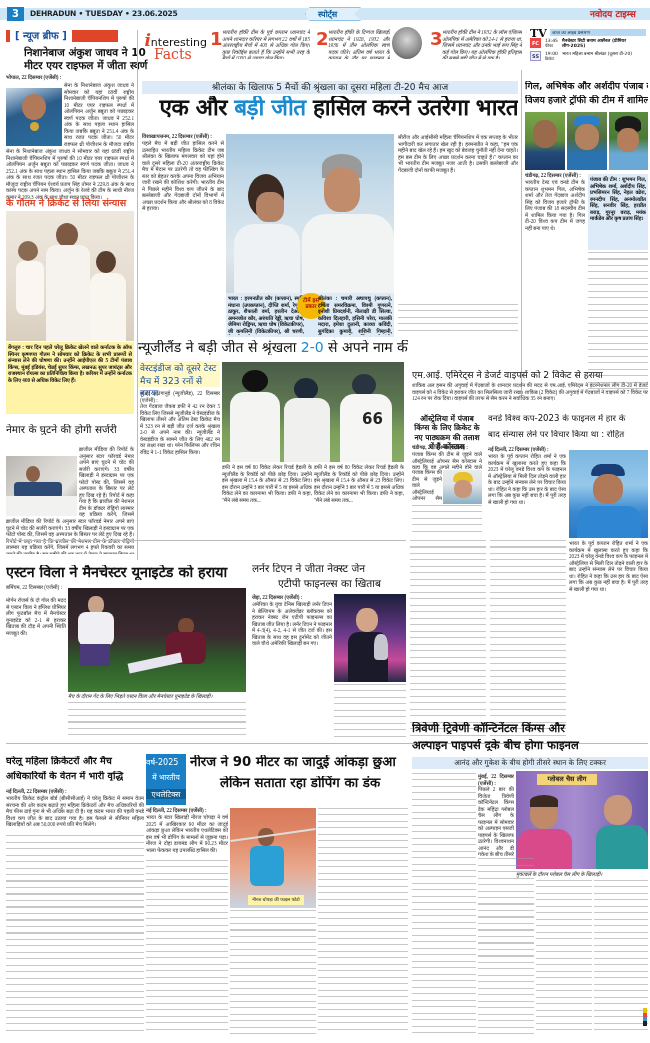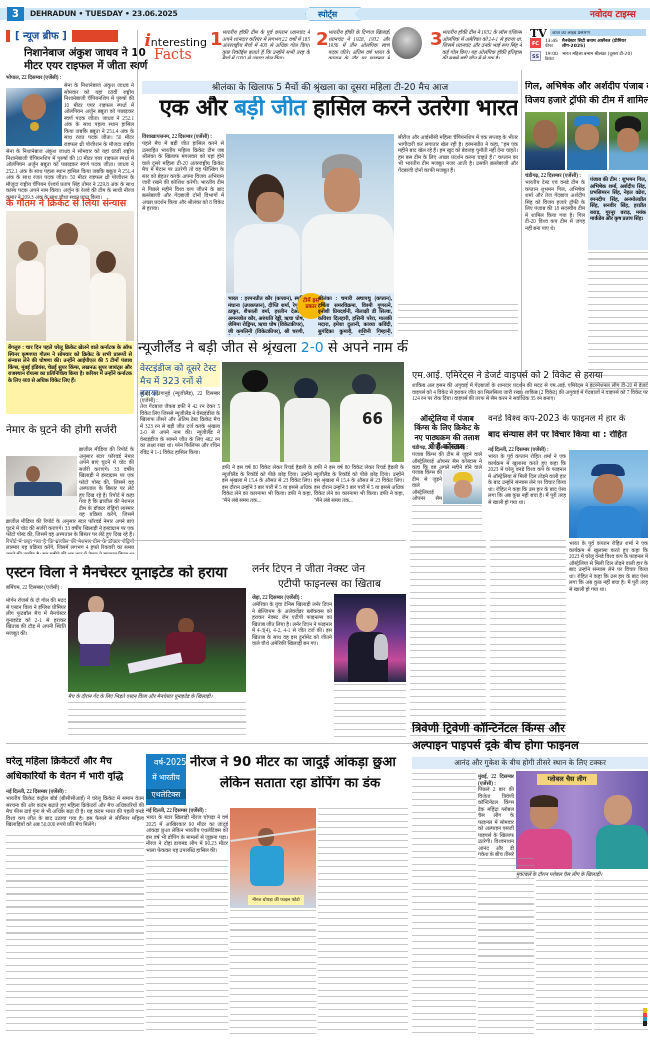--- a/index.html
+++ b/index.html
@@ -162,21 +162,21 @@
 <div class="abs txt" style="left:412px;top:444px;width:70px;height:6.5px;font-weight:bold;">चंडीगढ़, 22 दिसम्बर (एजेंसी) :</div>
 <div class="abs txt" style="left:412px;top:451px;width:70px;height:18px;">पंजाब किंग्स की टीम से जुड़ने वाले ऑस्ट्रेलियाई ओपनर सैम कोंस्टास ने कहा कि वह अगले महीने होने वाले सीजन में किसी भी भूमिका में खेलने के लिए तैयार हैं।</div>
 <div class="abs txt" style="left:412px;top:469px;width:30px;height:32px;">पंजाब किंग्स की टीम से जुड़ने वाले ऑस्ट्रेलियाई ओपनर सैम कोंस्टास ने कहा कि वह अगले महीने होने वाले सीजन में किसी भी भूमिका में खेलने के लिए तैयार हैं।</div>
 <div class="abs photo" style="left:443px;top:470px;width:39px;height:34px;background:linear-gradient(180deg,#e8ecef 0%,#e0e4e8 40%,#8ab0c4 100%);">
   <div style="position:absolute;left:10px;top:2px;width:20px;height:10px;border-radius:8px 8px 2px 2px;background:#e8c22a;"></div>
   <div style="position:absolute;left:11px;top:10px;width:18px;height:18px;border-radius:45%;background:#c9967a;"></div>
 </div>
 <div class="abs txt lines" style="left:412px;top:505px;width:70px;height:32px;"></div>
 
 <div class="abs hl" style="left:488px;top:414px;width:160px;font-size:8.6px;font-weight:normal;">वनडे विश्व कप-2023 के फाइनल में हार के</div>
-<div class="abs hl" style="left:488px;top:430px;width:160px;font-size:8.6px;font-weight:bold;">बाद संन्यास लेने पर विचार किया था : रोहित</div>
+<div class="abs hl" style="left:488px;top:430px;width:160px;font-size:8.6px;font-weight:normal;">बाद संन्यास लेने पर विचार किया था : रोहित</div>
 <div class="abs txt" style="left:488px;top:446px;width:78px;height:6.5px;font-weight:bold;">नई दिल्ली, 22 दिसम्बर (एजेंसी) :</div>
 <div class="abs txt" style="left:488px;top:453px;width:78px;height:84px;">भारत के पूर्व कप्तान रोहित शर्मा ने एक कार्यक्रम में खुलासा करते हुए कहा कि 2023 में घरेलू वनडे विश्व कप के फाइनल में ऑस्ट्रेलिया से मिली दिल तोड़ने वाली हार के बाद उन्होंने संन्यास लेने पर विचार किया था। रोहित ने कहा कि उस हार के बाद ऐसा लगा कि अब कुछ नहीं बचा है। मैं पूरी तरह से खाली हो गया था।</div>
 <div class="abs photo" style="left:569px;top:450px;width:79px;height:88px;background:linear-gradient(180deg,#7ab6e0 0%,#96c8ea 40%,#3a8ad0 70%,#2a78c4 100%);">
   <div style="position:absolute;left:22px;top:14px;width:34px;height:12px;border-radius:10px 10px 2px 2px;background:#1a3e78;"></div>
   <div style="position:absolute;left:24px;top:24px;width:30px;height:30px;border-radius:45%;background:#b07a5a;"></div>
   <div style="position:absolute;left:8px;top:56px;width:64px;height:32px;background:#2f86d2;border-radius:14px 14px 0 0;"></div>
 </div>
 <div class="abs txt" style="left:569px;top:540px;width:79px;height:206px;">भारत के पूर्व कप्तान रोहित शर्मा ने एक कार्यक्रम में खुलासा करते हुए कहा कि 2023 में घरेलू वनडे विश्व कप के फाइनल में ऑस्ट्रेलिया से मिली दिल तोड़ने वाली हार के बाद उन्होंने संन्यास लेने पर विचार किया था। रोहित ने कहा कि उस हार के बाद ऐसा लगा कि अब कुछ नहीं बचा है। मैं पूरी तरह से खाली हो गया था।</div>
 
 <div class="abs" style="left:6px;top:540px;width:400px;border-top:1px solid #bbb;"></div>
@@ -211,21 +211,21 @@
 
 <div class="abs" style="left:6px;top:743px;width:642px;border-top:1px solid #bbb;"></div>
 
 <div class="abs hl" style="left:6px;top:756px;width:138px;font-size:9.6px;">घरेलू महिला क्रिकेटरों और मैच</div>
 <div class="abs hl" style="left:6px;top:771px;width:138px;font-size:9.6px;">अधिकारियों के वेतन में भारी वृद्धि</div>
 <div class="abs txt" style="left:6px;top:788px;width:138px;height:6.5px;font-weight:bold;">नई दिल्ली, 22 दिसम्बर (एजेंसी) :</div>
 <div class="abs txt" style="left:6px;top:795px;width:138px;height:240px;">भारतीय क्रिकेट कंट्रोल बोर्ड (बीसीसीआई) ने घरेलू क्रिकेट में समान वेतन संरचना की ओर कदम बढ़ाते हुए महिला क्रिकेटरों और मैच अधिकारियों की मैच फीस ढाई गुना से भी अधिक बढ़ा दी है। यह कदम भारत की पहली वनडे विश्व कप जीत के बाद उठाया गया है। इस फैसले से सीनियर महिला खिलाड़ियों को अब 50,000 रुपये प्रति मैच मिलेंगे।</div>
 <div class="abs txt lines" style="left:6px;top:835px;width:138px;height:200px;"></div>
 
 <div class="abs" style="left:146px;top:754px;width:40px;height:51px;background:#1a7fc4;"></div>
-<div class="abs" style="left:146px;top:756px;width:28px;font-size:8px;color:#fff;text-align:center;margin-left:8px;">वर्ष-2025</div>
+<div class="abs" style="left:146px;top:756px;width:28px;font-size:8px;color:#fff;text-align:center;">वर्ष-2025</div>
 <div class="abs" style="left:146px;top:772px;width:40px;font-size:7.5px;color:#fff;text-align:center;">में भारतीय</div>
 <div class="abs" style="left:146px;top:789px;width:40px;font-size:7.5px;color:#fff;text-align:center;background:#0f5e94;">एथलेटिक्स</div>
 <div class="abs hl" style="left:190px;top:755px;width:220px;font-size:13.3px;">नीरज ने 90 मीटर का जादुई आंकड़ा छुआ</div>
 <div class="abs hl" style="left:190px;top:776px;width:220px;font-size:13.3px;text-align:center;">लेकिन सताता रहा डोपिंग का डंक</div>
 <div class="abs txt" style="left:146px;top:807px;width:82px;height:6.5px;font-weight:bold;">नई दिल्ली, 22 दिसम्बर (एजेंसी) :</div>
 <div class="abs txt" style="left:146px;top:814px;width:82px;height:44px;">भारत के स्टार खिलाड़ी नीरज चोपड़ा ने वर्ष 2025 में आखिरकार 90 मीटर का जादुई आंकड़ा छुआ लेकिन भारतीय एथलेटिक्स को इस वर्ष भी डोपिंग के मामलों से जूझना पड़ा। नीरज ने दोहा डायमंड लीग में 90.23 मीटर भाला फेंककर यह उपलब्धि हासिल की।</div>
 <div class="abs photo" style="left:230px;top:808px;width:86px;height:100px;background:linear-gradient(180deg,#d87a5a 0%,#e08a6a 30%,#e9a88c 60%,#c8d4e2 100%);">
   <div style="position:absolute;left:28px;top:20px;width:16px;height:18px;border-radius:45%;background:#8a5a40;"></div>
   <div style="position:absolute;left:20px;top:38px;width:34px;height:40px;background:#2aa0d6;border-radius:6px;"></div>
   <div style="position:absolute;left:0;top:26px;width:86px;height:2px;background:#ddd;transform:rotate(-8deg);"></div>

